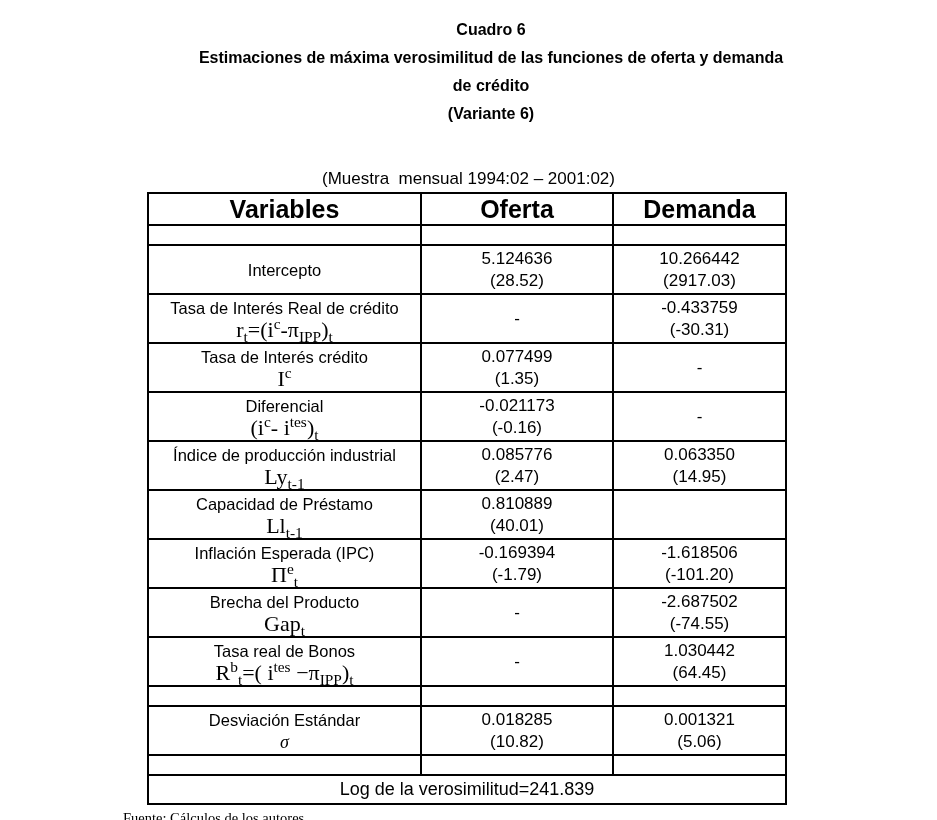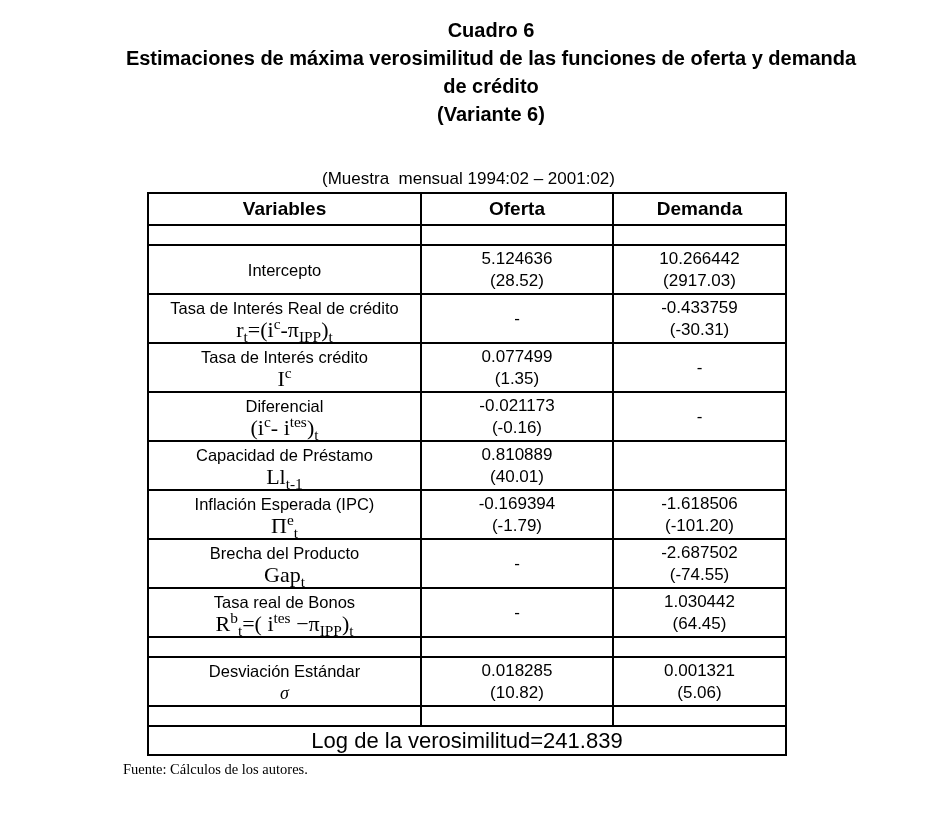--- a/index.html
+++ b/index.html
@@ -2,35 +2,35 @@
 <html><head>
 <meta charset="utf-8">
 <style>
   html,body{margin:0;padding:0;background:#ffffff;}
   body{
     width:937px;height:820px;overflow:hidden;position:relative;
     font-family:"Liberation Sans",sans-serif;color:#000;
     -webkit-font-smoothing:antialiased;
   }
   .titles{width:937px;text-align:center;padding-top:16px;}
-  .title-line{font-size:20px;font-weight:bold;line-height:28px;margin-left:45px;}
+  .title-line{font-size:16px;font-weight:bold;line-height:28px;margin-left:45px;}
   .sample-line{font-size:17px;font-weight:normal;line-height:22px;white-space:pre;margin-top:40px;}
 
   table.results{
     border-collapse:collapse;table-layout:fixed;
     margin:2px 0 0 147px;width:638px;
   }
   table.results th,table.results td{
     border:2px solid #000;text-align:center;vertical-align:middle;
     padding:0;overflow:hidden;
   }
-  table.results th{font-size:19px;font-weight:bold;height:30px;border-radius:12px;}
+  table.results th{font-size:25px;font-weight:bold;height:30px;border-radius:12px;}
   tr.spacer td{height:18px;}
   tr.data td{height:47px;font-size:17px;line-height:22px;}
-  tr.loglik td{height:27px;font-size:22px;line-height:27px;}
+  tr.loglik td{height:27px;font-size:18px;line-height:27px;}
   .var-label{font-size:16.5px;line-height:22px;}
   .formula{font-size:22px;line-height:22px;}
   .formula.serif{font-family:"Liberation Serif",serif;}
   .formula.italic{font-style:italic;font-size:18px;}
   .formula sup,.formula sub{font-size:70%;line-height:0;}
   .footnote{
     font-family:"Liberation Serif",serif;font-size:14.5px;
     margin:4px 0 0 123px;line-height:18px;
   }
 </style>
@@ -111,20 +111,34 @@
         <td>
           <div>-0.021173</div>
           <div>(-0.16)</div>
         </td>
         <td>
           <div>-</div>
         </td>
       </tr>
       <tr class="data">
         <td>
+          <div class="var-label">Índice de producción industrial</div>
+          <div class="formula serif"><span>Ly</span><sub>t-1</sub></div>
+        </td>
+        <td>
+          <div>0.085776</div>
+          <div>(2.47)</div>
+        </td>
+        <td>
+          <div>0.063350</div>
+          <div>(14.95)</div>
+        </td>
+      </tr>
+      <tr class="data">
+        <td>
           <div class="var-label">Capacidad de Préstamo</div>
           <div class="formula serif"><span>Ll</span><sub>t-1</sub></div>
         </td>
         <td>
           <div>0.810889</div>
           <div>(40.01)</div>
         </td>
         <td></td>
       </tr>
       <tr class="data">

